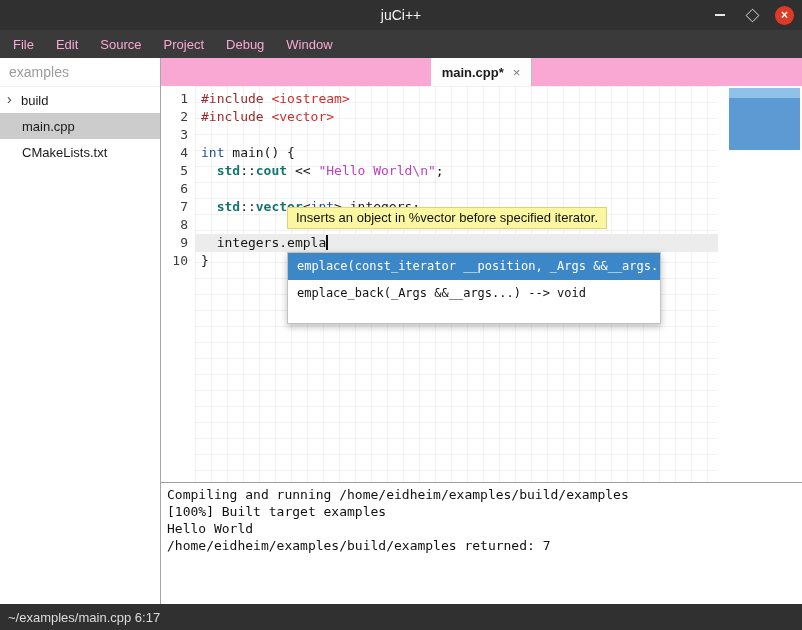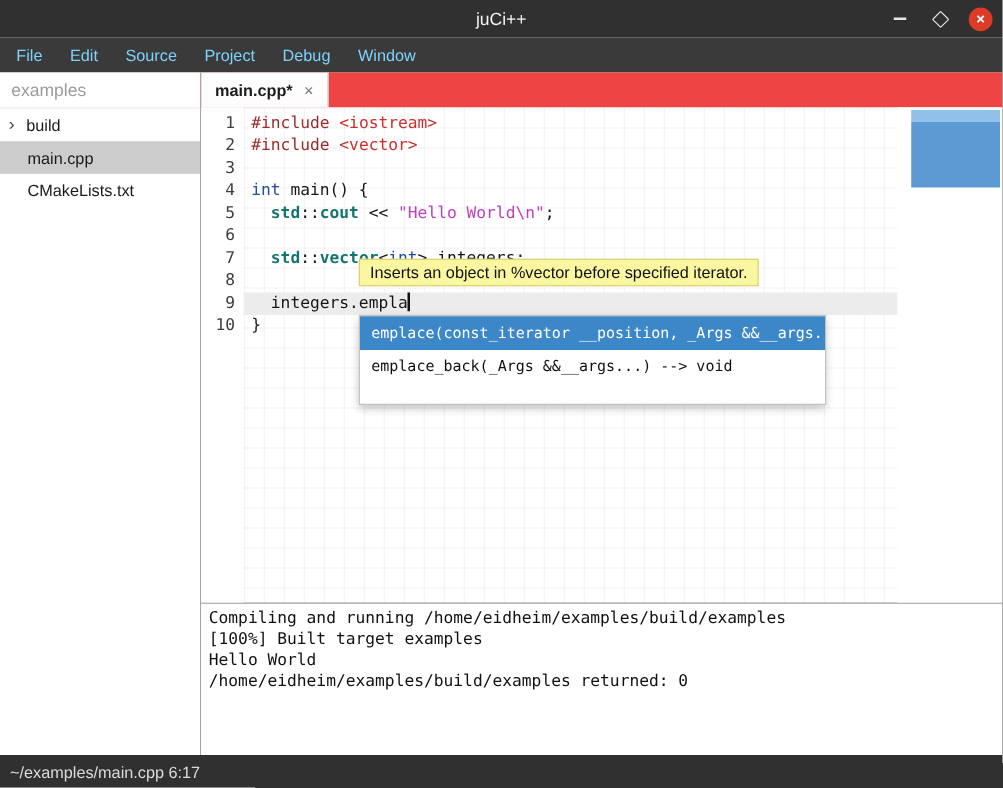--- a/index.html
+++ b/index.html
@@ -12,39 +12,39 @@
   .title{color:#f2f2f2;font-size:14px;}
   .win-controls{position:absolute;right:8px;top:0;height:30px;display:flex;align-items:center;gap:14px;}
   .wc{width:18px;height:18px;display:flex;align-items:center;justify-content:center;cursor:default;}
   .wc-min-bar{width:10px;height:2px;background:#e8e8e8;}
   .wc-max-box{width:9px;height:9px;border:1.5px solid #e8e8e8;transform:rotate(45deg) scale(.9);border-radius:1px;}
   .wc-close{width:19px;height:19px;border-radius:50%;background:#dd3b27;color:#fff;
     font-size:12px;line-height:18px;text-align:center;font-weight:bold;}
 
   
   .menubar{height:28px;flex:none;background:#3a3a3a;display:flex;align-items:stretch;padding-left:2px;}
-  .menu-item{color:#7dd3fc;font-size:13px;padding:0 11px;display:flex;align-items:center;cursor:default;}
+  .menu-item{color:#f9a8d4;font-size:13px;padding:0 11px;display:flex;align-items:center;cursor:default;}
 
   
   .body{flex:1;display:flex;min-height:0;}
 
   .sidebar{width:160px;flex:none;background:#ffffff;border-right:1px solid #a5a5a5;
     display:flex;flex-direction:column;}
   .sidebar-header{height:28px;flex:none;display:flex;align-items:center;padding-left:9px;
     color:#9b9b9b;font-size:14px;border-bottom:1px solid #eee;text-align:center;}
   .side-item{height:26px;flex:none;display:flex;align-items:center;font-size:13px;color:#1a1a1a;
     padding-left:22px;cursor:default;}
   .side-item.folder{padding-left:7px;}
   .side-item.selected{background:#cccccc;}
   .chev{width:14px;color:#444;font-size:14px;line-height:14px;margin-top:-2px;}
 
   .main{flex:1;display:flex;flex-direction:column;min-width:0;}
 
   
-  .tabbar{height:28px;flex:none;background:#ef4444;display:flex;align-items:stretch;}
+  .tabbar{height:28px;flex:none;background:#f9a8d4;display:flex;align-items:stretch;justify-content:center;}
   .tab{background:#fdfdfd;display:flex;align-items:center;gap:9px;padding:0 11px;
     border-right:1px solid #bdbdbd;cursor:default;}
   .tab-label{font-size:13px;font-weight:bold;color:#1c1c1c;}
   .tab-close{color:#777;font-size:13px;}
 
   
   .editor{height:397px;flex:none;display:flex;position:relative;background:#fff;
     border-bottom:1px solid #9e9e9e;box-sizing:border-box;}
   .gutter{width:34px;flex:none;padding-top:4px;font-family:"DejaVu Sans Mono",monospace;
     font-size:13px;color:#3c3c3c;background:#fff;}
@@ -174,21 +174,21 @@
         <div class="completion" id="completion">
             <div class="comp-row selected">emplace(const_iterator __position, _Args &amp;&amp;__args...)</div>
             <div class="comp-row">emplace_back(_Args &amp;&amp;__args...) --&gt; void</div>
           </div>
       </div>
 
       <div class="terminal" id="terminal">
           <div class="term-line">Compiling and running /home/eidheim/examples/build/examples</div>
           <div class="term-line">[100%] Built target examples</div>
           <div class="term-line">Hello World</div>
-          <div class="term-line">/home/eidheim/examples/build/examples returned: 0</div>
+          <div class="term-line">/home/eidheim/examples/build/examples returned: 7</div>
         </div>
 
     </div>
   </div>
 
   <div class="statusbar">
     <span>~/examples/main.cpp 6:17</span>
   </div>
 
 </div>

